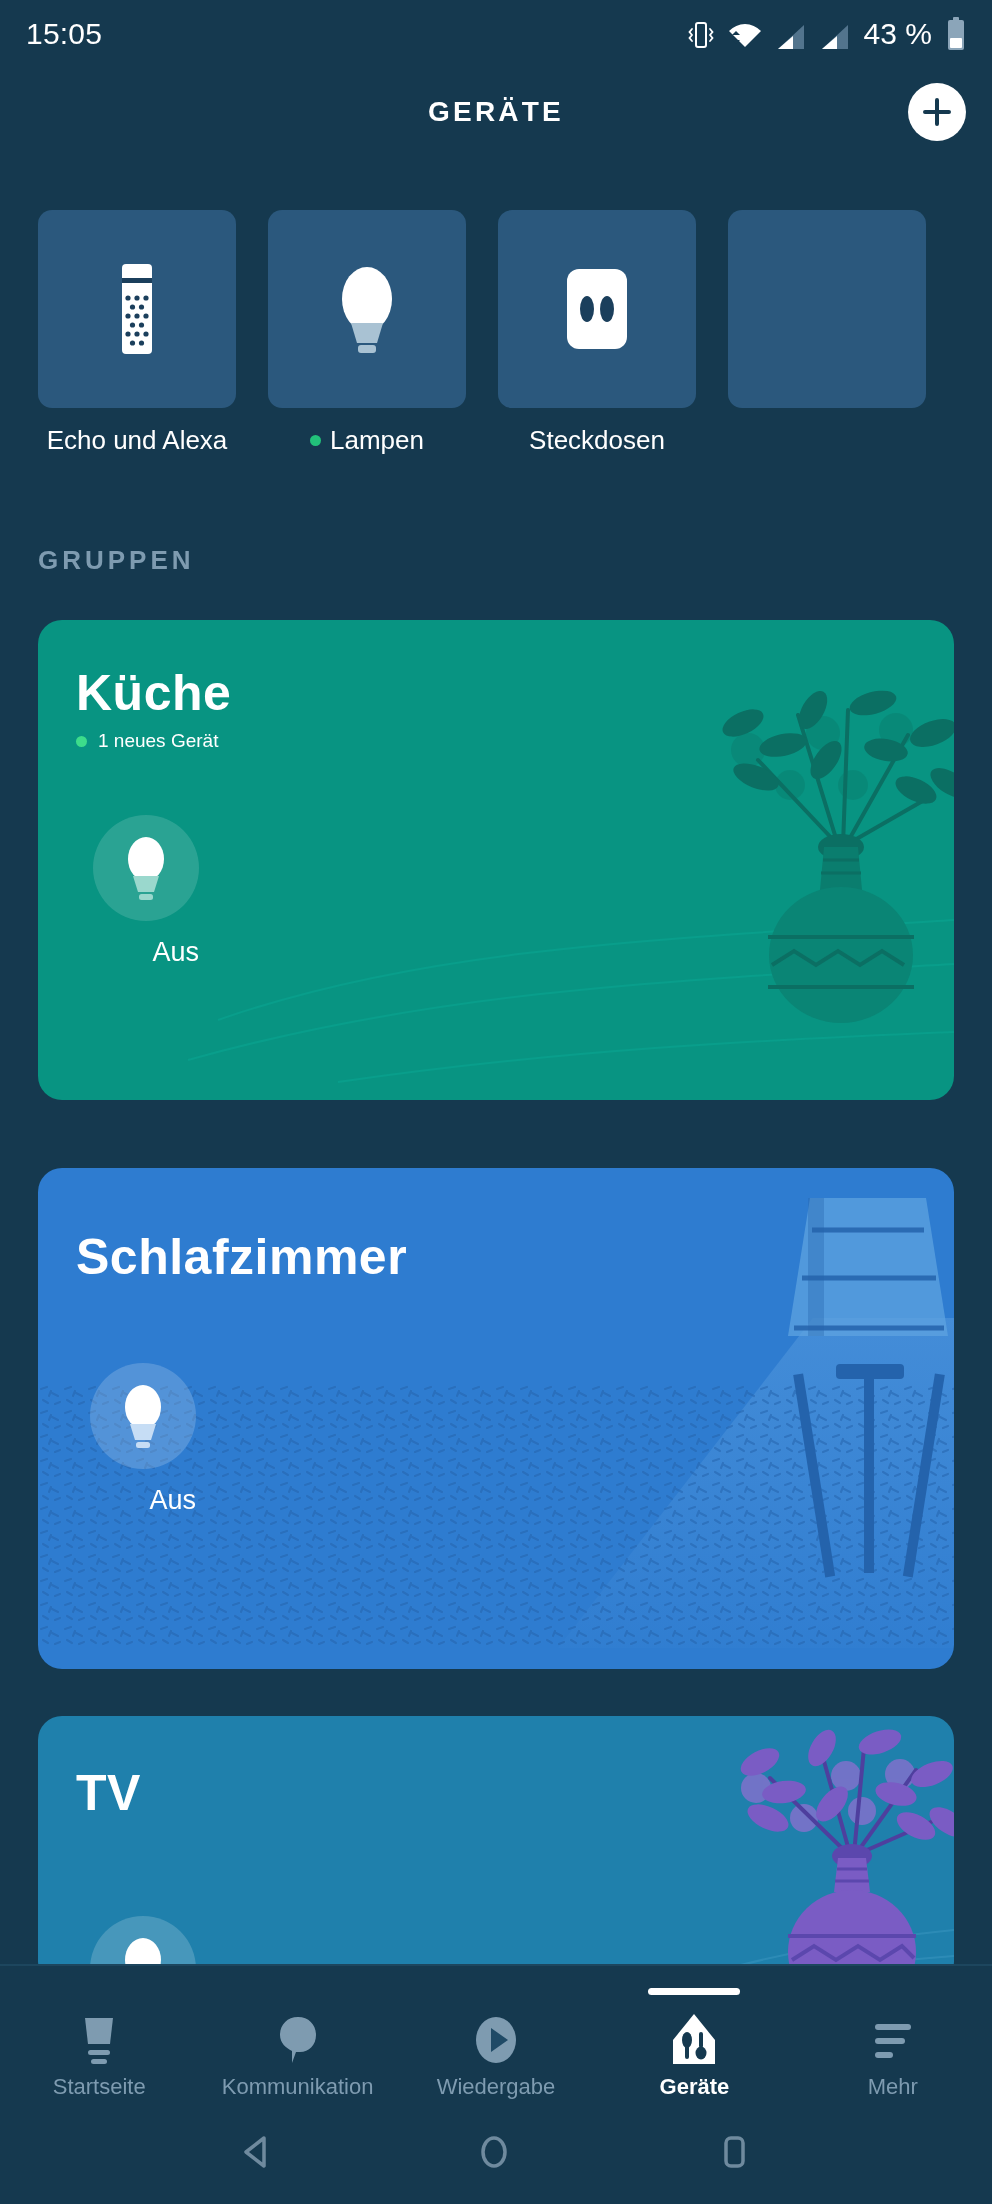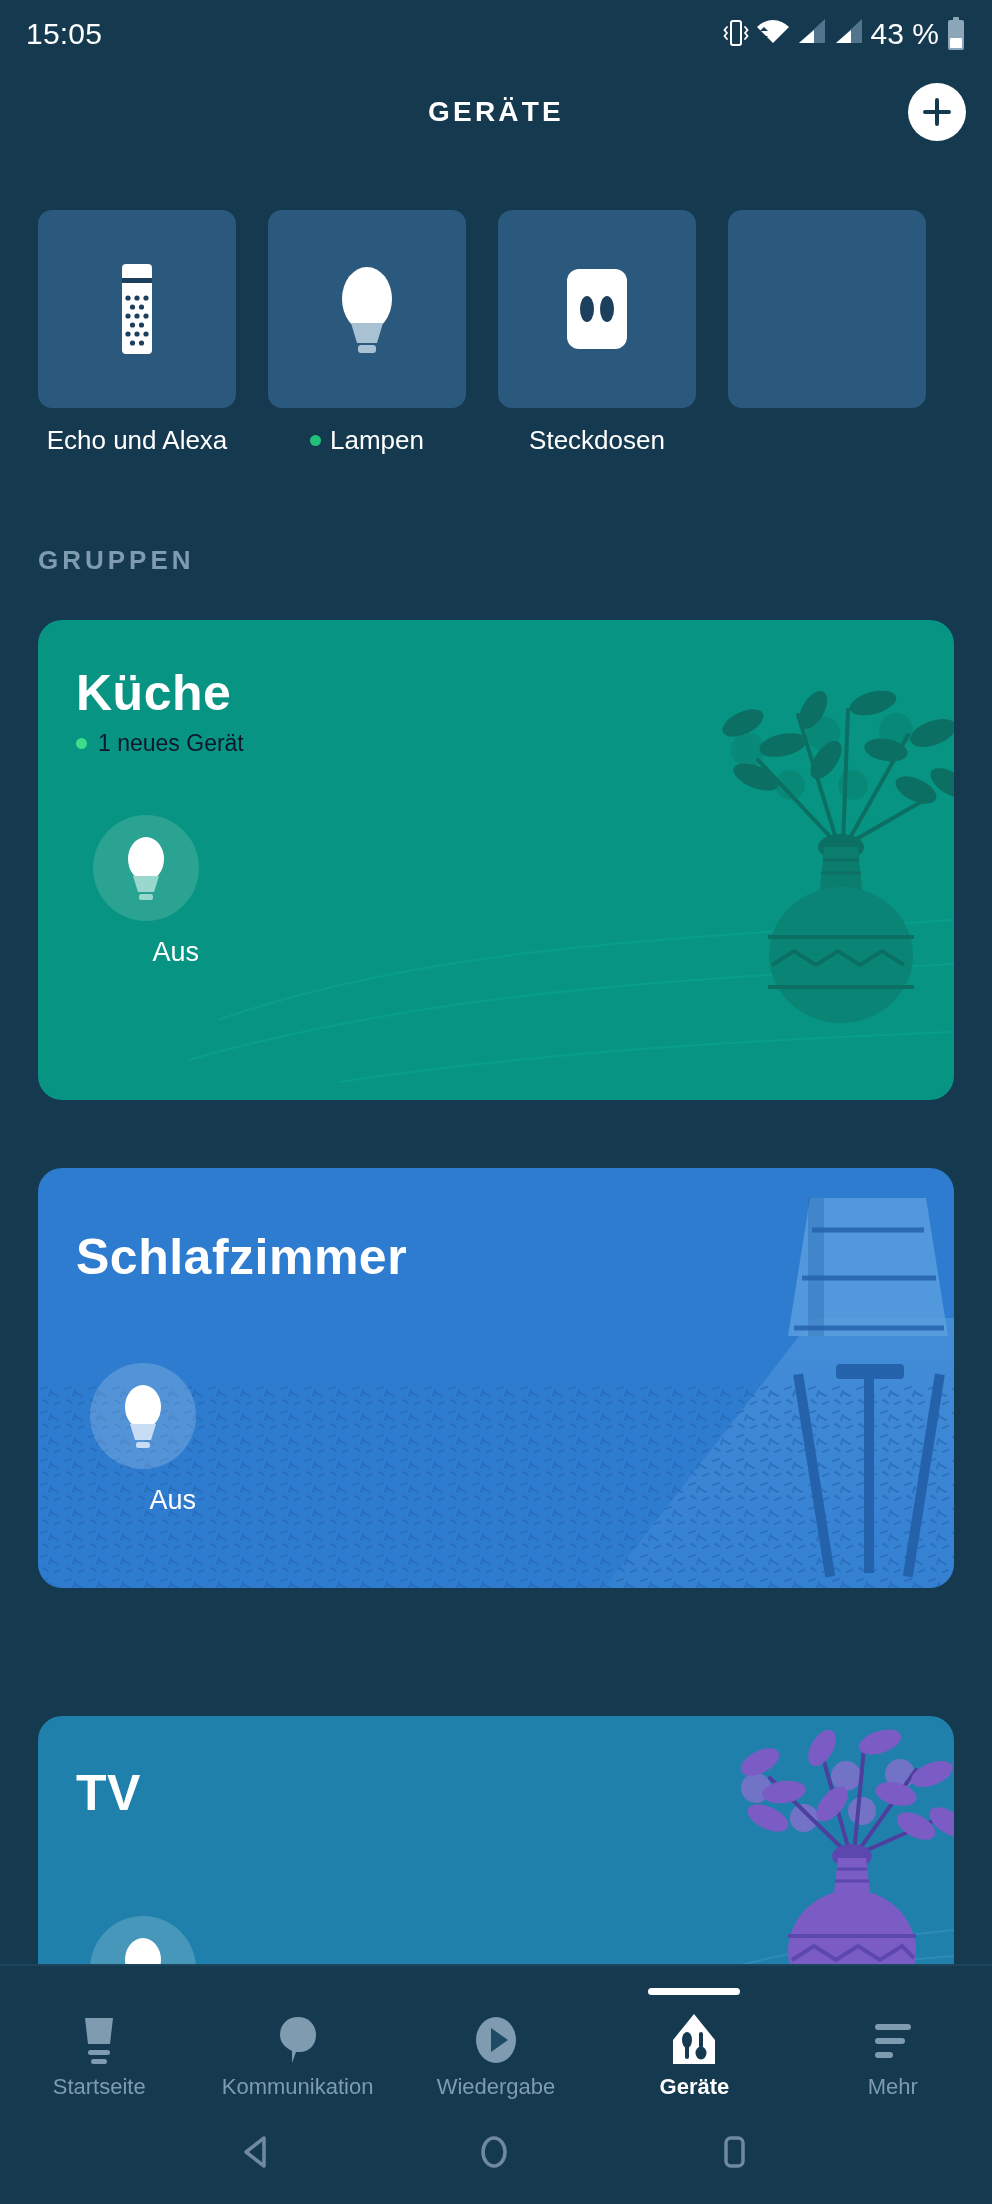--- a/index.html
+++ b/index.html
@@ -10,21 +10,21 @@
     overflow:hidden;
   }
   #app { position:relative; width:992px; height:2204px; background:#15394f;padding-left:17px; }
 
   
   .statusbar{
     position:absolute; top:0; left:0; width:992px; height:68px;
     display:flex; align-items:center; padding:0 26px;
   }
   .status-clock{ color:#ffffff; font-size:30px; letter-spacing:0.2px; }
-  .status-right{ margin-left:auto; display:flex; align-items:flex-start; gap:7px; }
+  .status-right{ margin-left:auto; display:flex; align-items:flex-end; gap:14px; }
   .status-pct{ color:#ffffff; font-size:30px; }
   .svgi{ display:block; }
 
   
   .header{
     position:absolute; top:68px; left:0; width:992px; height:88px;
     display:flex; align-items:center; justify-content:center;
   }
   .header-title{
     color:#ffffff; font-size:28px; font-weight:bold; letter-spacing:3.2px;
@@ -57,37 +57,37 @@
     position:absolute; top:545px; left:38px;
     color:#7e9bb0; font-size:26px; font-weight:bold; letter-spacing:4px;
   }
 
   
   .card{
     position:absolute; left:38px; width:916px;
     border-radius:24px; overflow:hidden; cursor:pointer;
   }
   #card-kueche{ top:620px; height:480px; background:#089482; }
-  #card-schlaf{ top:1168px; height:420px; background:#2e7cd0; }
+  #card-schlaf{ top:1168px; height:501px; background:#2e7cd0; }
   #card-tv{     top:1716px; height:270px; background:#1f80ac; }
 
   .card-art{ position:absolute; inset:0; overflow:hidden; pointer-events:none; }
   .card-title{
     position:absolute; left:38px; top:44px;
     color:#ffffff; font-size:50px; font-weight:bold; letter-spacing:0.5px;
   }
   #card-schlaf .card-title{ top:60px; }
   #card-tv .card-title{ top:48px; }
 
   .card-sub{
     position:absolute; left:38px; top:110px;
     display:flex; align-items:center; gap:11px;
   }
   .card-sub-dot{ width:11px; height:11px; border-radius:50%; background:#3ddc8b; }
-  .card-sub-text{ color:#0f172a; font-size:23px; }
+  .card-sub-text{ color:#ffffff; font-size:19px; }
 
   .bulb-ctl{ position:absolute; cursor:pointer; }
   #kueche-ctl{ left:55px; top:195px; }
   #schlaf-ctl{ left:52px; top:195px; }
   #tv-ctl{ left:52px; top:200px; }
 
   .bulb-circle{
     width:106px; height:106px; border-radius:50%;
     display:flex; align-items:center; justify-content:center;
   }

